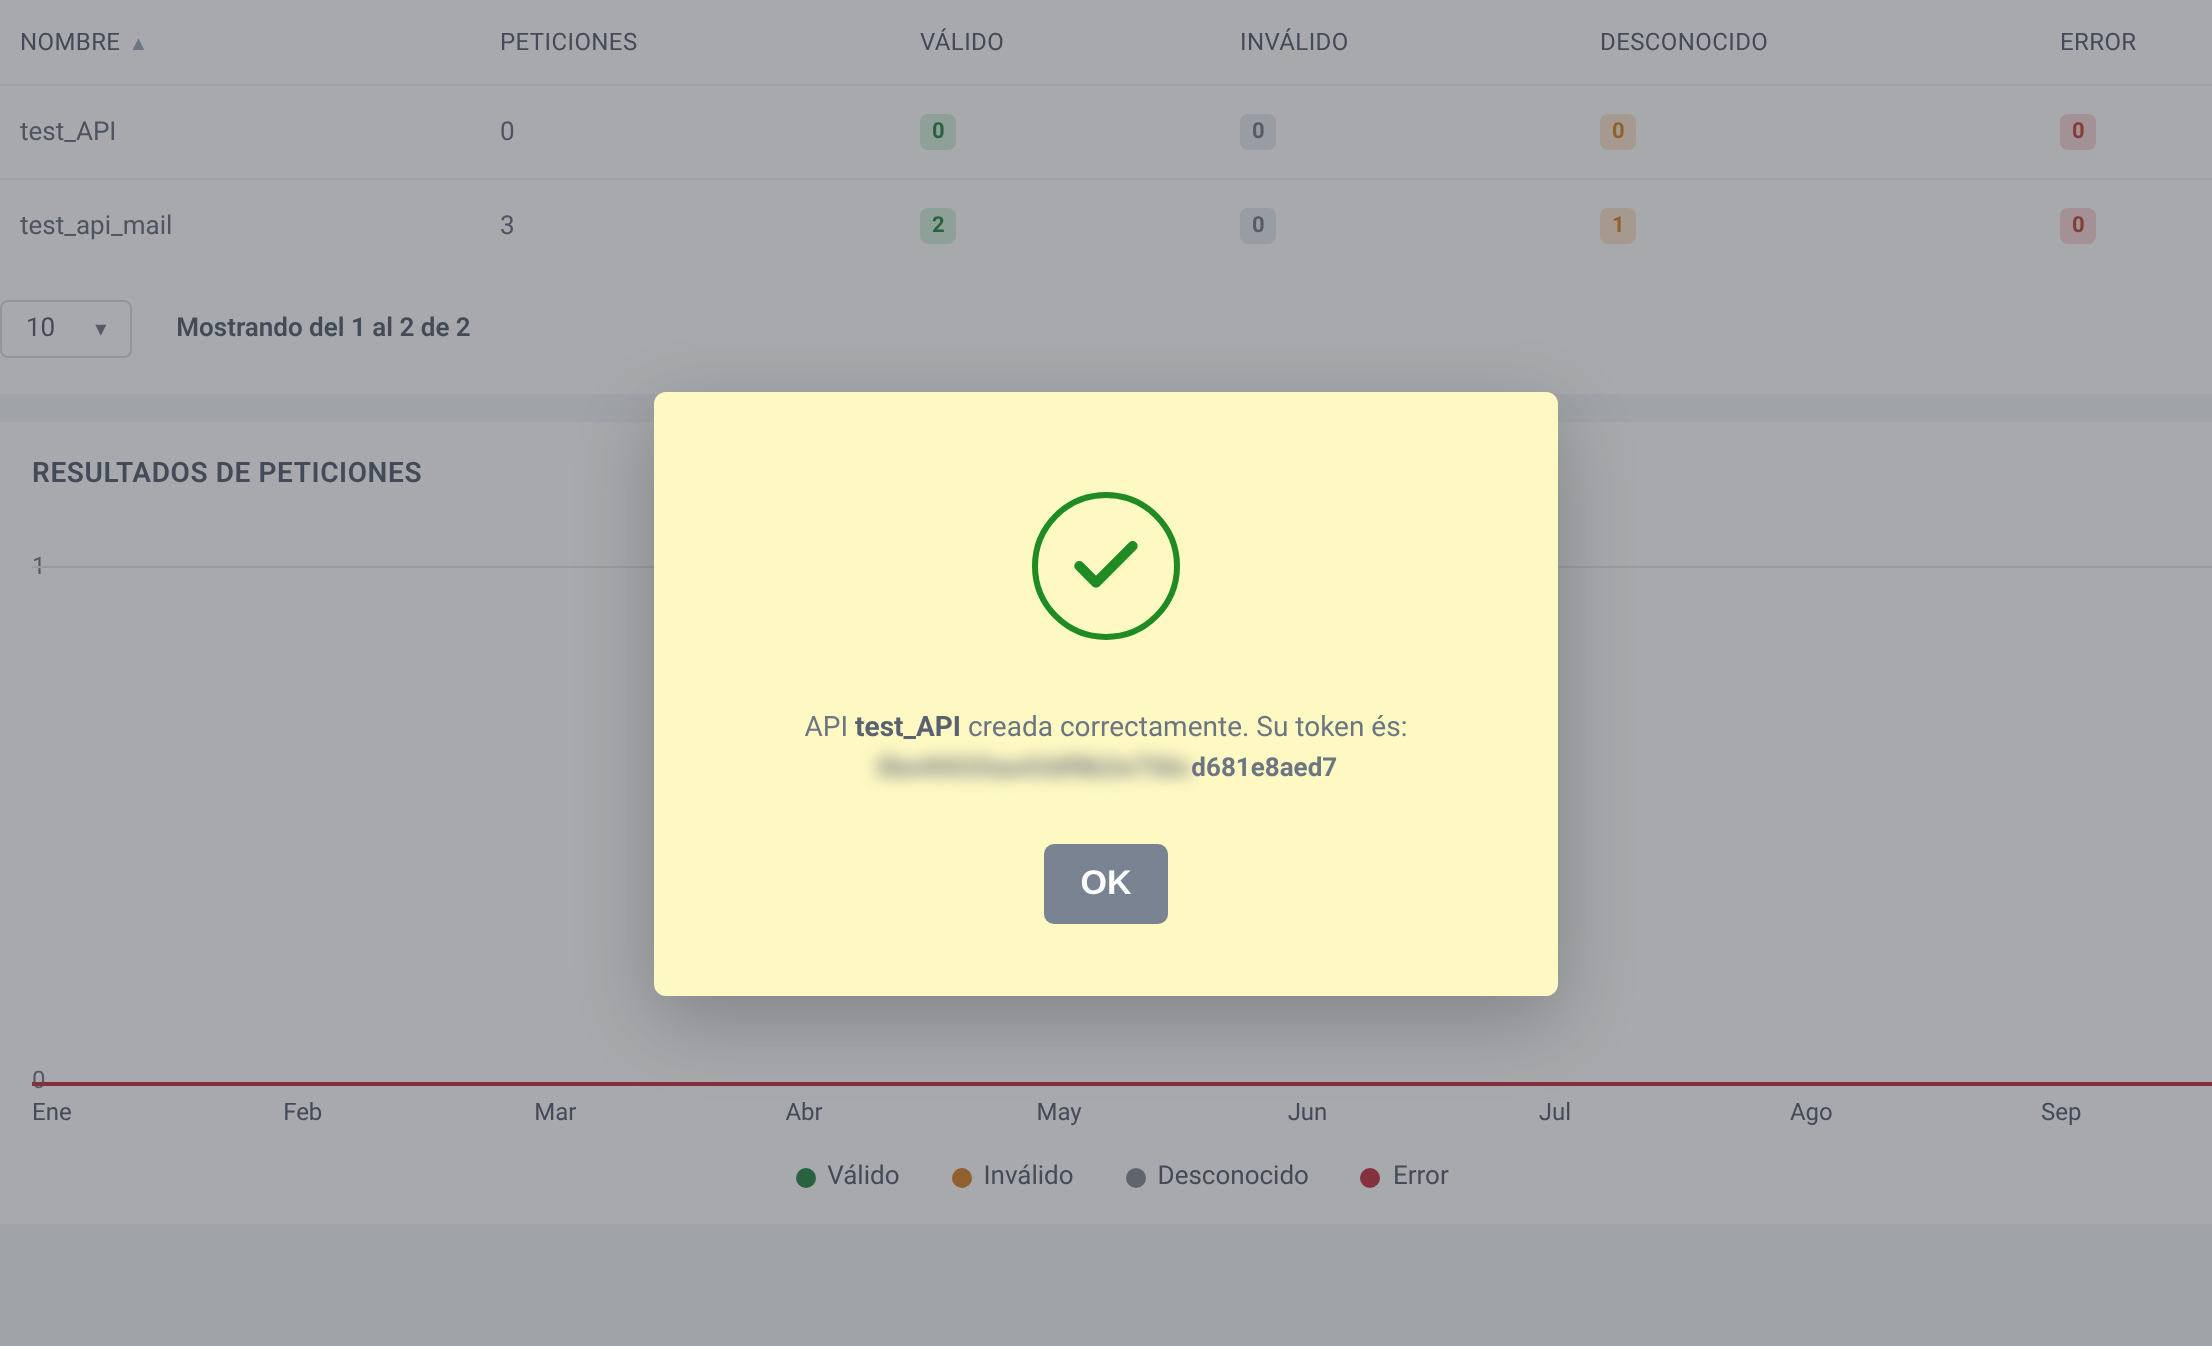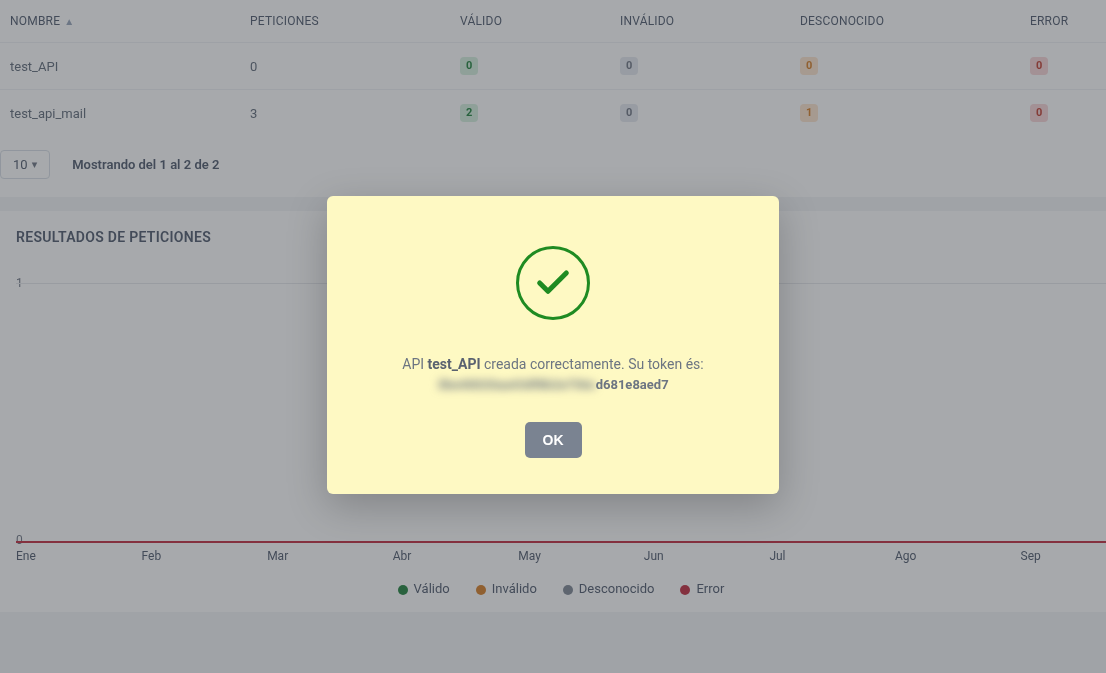--- a/index.html
+++ b/index.html
@@ -18,21 +18,21 @@
     table.data tbody tr { border-top: 1px solid #eef1f5; }
     table.data td { color: #5c6776; }
 
     .badge { display:inline-block; min-width:18px; padding:2px 6px; border-radius:4px; font-size:11px; font-weight:700; text-align:center; line-height:14px; }
     .badge.green  { background:#d3efdd; color:#1a7f37; }
     .badge.gray   { background:#e4e8ee; color:#6b7280; }
     .badge.orange { background:#fde3cc; color:#d57a1f; }
     .badge.red    { background:#f7d3d6; color:#c0392b; }
 
     .table-footer { display:flex; align-items:center; gap:22px; padding:14px 0 18px 0; }
-    .select { display:flex; align-items:center; gap:4px; border:1px solid #d7dde5; border-radius:4px; padding:6px 12px; font-size:13px; color:#4a5568; background:#fff; cursor:pointer; }
+    .select { display:flex; align-items:center; gap:20px; border:1px solid #d7dde5; border-radius:4px; padding:6px 12px; font-size:13px; color:#4a5568; background:#fff; cursor:pointer; }
     .select .chev { font-size:11px; color:#6b7280; }
     .paginfo { font-size:13px; font-weight:600; color:#4a5568; }
 
     .gap { height: 14px; background:#f3f4f6; }
 
     
     .chart-section { background:#fff; padding: 18px 0 8px 16px; }
     .section-title { font-size:14px; font-weight:600; color:#4a5568; letter-spacing:.3px; padding: 0 0 10px 0; }
     .chart-body { position:relative; height: 280px; margin-top: 28px; }
     .y-tick { position:absolute; left:0; font-size:12px; color:#6b7280; transform:translateY(-50%); }
@@ -48,21 +48,21 @@
     
     .overlay { position:absolute; inset:0; background:rgba(60,64,72,.45); }
     .modal { position:absolute; left:50%; top:196px; transform:translateX(-50%); width:452px; background:#fef9c3; border-radius:6px; box-shadow: 0 12px 40px rgba(0,0,0,.22); padding: 50px 30px 36px 30px; text-align:center; }
     .check-wrap { display:flex; justify-content:center; margin-bottom:34px; }
     .check-circle { width:74px; height:74px; border:3px solid #1f8b22; border-radius:50%; display:flex; align-items:center; justify-content:center; }
     .check-circle svg { width:40px; height:40px; stroke:#1f8b22; stroke-width:3; fill:none; stroke-linecap:round; stroke-linejoin:round; }
     .modal-msg { font-size:14px; color:#6c7582; line-height:1.5; }
     .modal-msg b { color:#5a6270; font-weight:700; }
     .token { font-size:13px; font-weight:700; color:#6c7582; margin-top:2px; }
     .token .blurred { filter: blur(4px); -webkit-filter: blur(4px); }
-    .ok-btn { margin-top:30px; background:#7a8391; color:#fff; border:none; border-radius:5px; padding:10px 18px; font-size:14px; font-weight:700; cursor:pointer; }
+    .ok-btn { margin-top:30px; background:#7a8391; color:#fff; border:none; border-radius:5px; padding:10px 18px; font-size:17px; font-weight:700; cursor:pointer; }
   </style>
 </head>
 <body>
 
 <div class="page">
   <div class="card">
     <table class="data">
       <colgroup>
         <col style="width:240px">
           <col style="width:210px">

